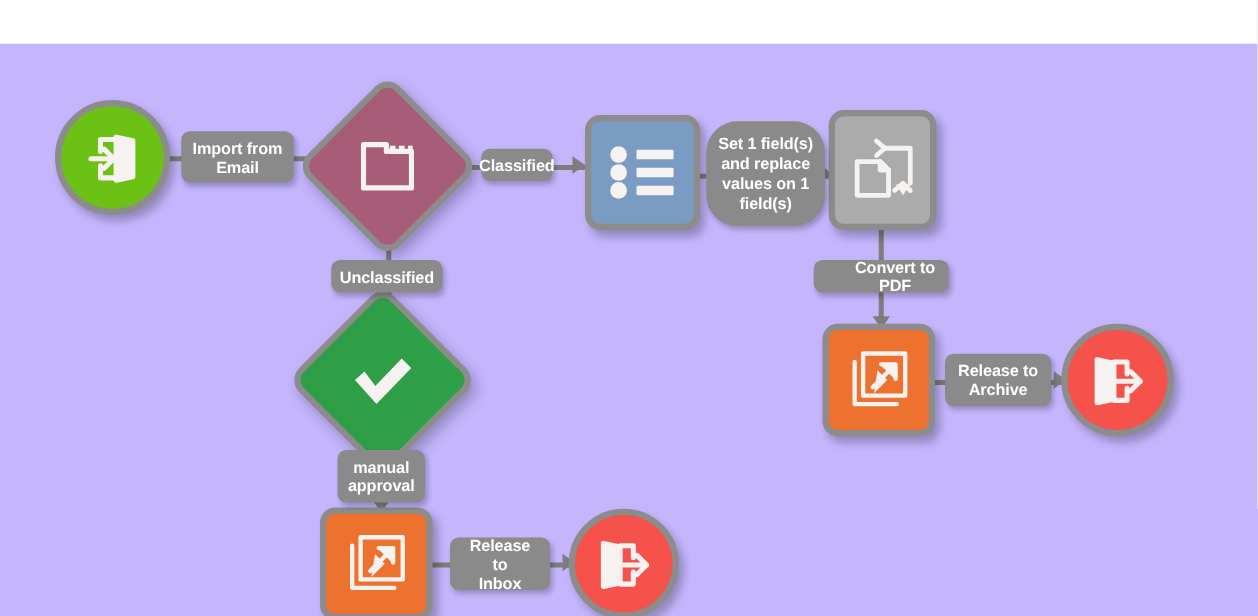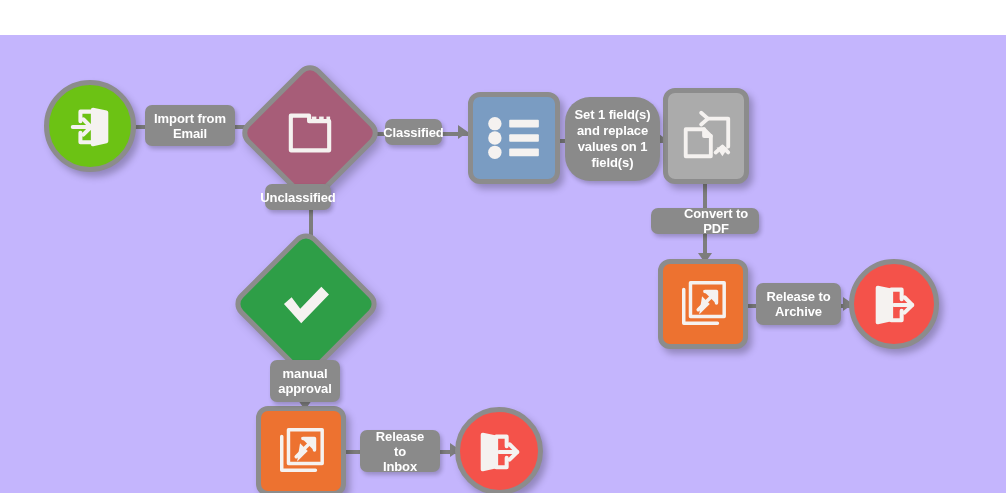--- a/index.html
+++ b/index.html
@@ -232,21 +232,21 @@
           <path d="M7 7 L21 10 L21 40 L7 43 Z" fill="#F5F2F0" stroke="#F5F2F0"></path>
           <path d="M21 9 L32 9 L32 19"></path>
           <path d="M32 31 L32 41 L21 41"></path>
           <path d="M24 25 L43 25"></path>
           <path d="M35 17 L43 25 L35 33"></path>
         </g>
       </svg>
     </span>
   </div>
 
-  <div class="edge-label" style="left:265px; top:149px; width:66px; height:26px;">Unclassified</div>
+  <div class="edge-label" style="left:265px; top:173px; width:89px; height:26px;">Unclassified</div>
 
   <div class="diamond-wrap" style="left:252px; top:215px; width:108px; height:108px;">
     <div class="diamond" style="background:#2E9E47;"></div>
     <div class="diamond-icon">
       <svg width="54" height="46" viewBox="0 0 56 48">
         <path d="M5 24 L13 17 L22 29 L44 6 L52 14 L23 44 Z" fill="#F5F2F0"></path>
       </svg>
     </div>
   </div>
 

